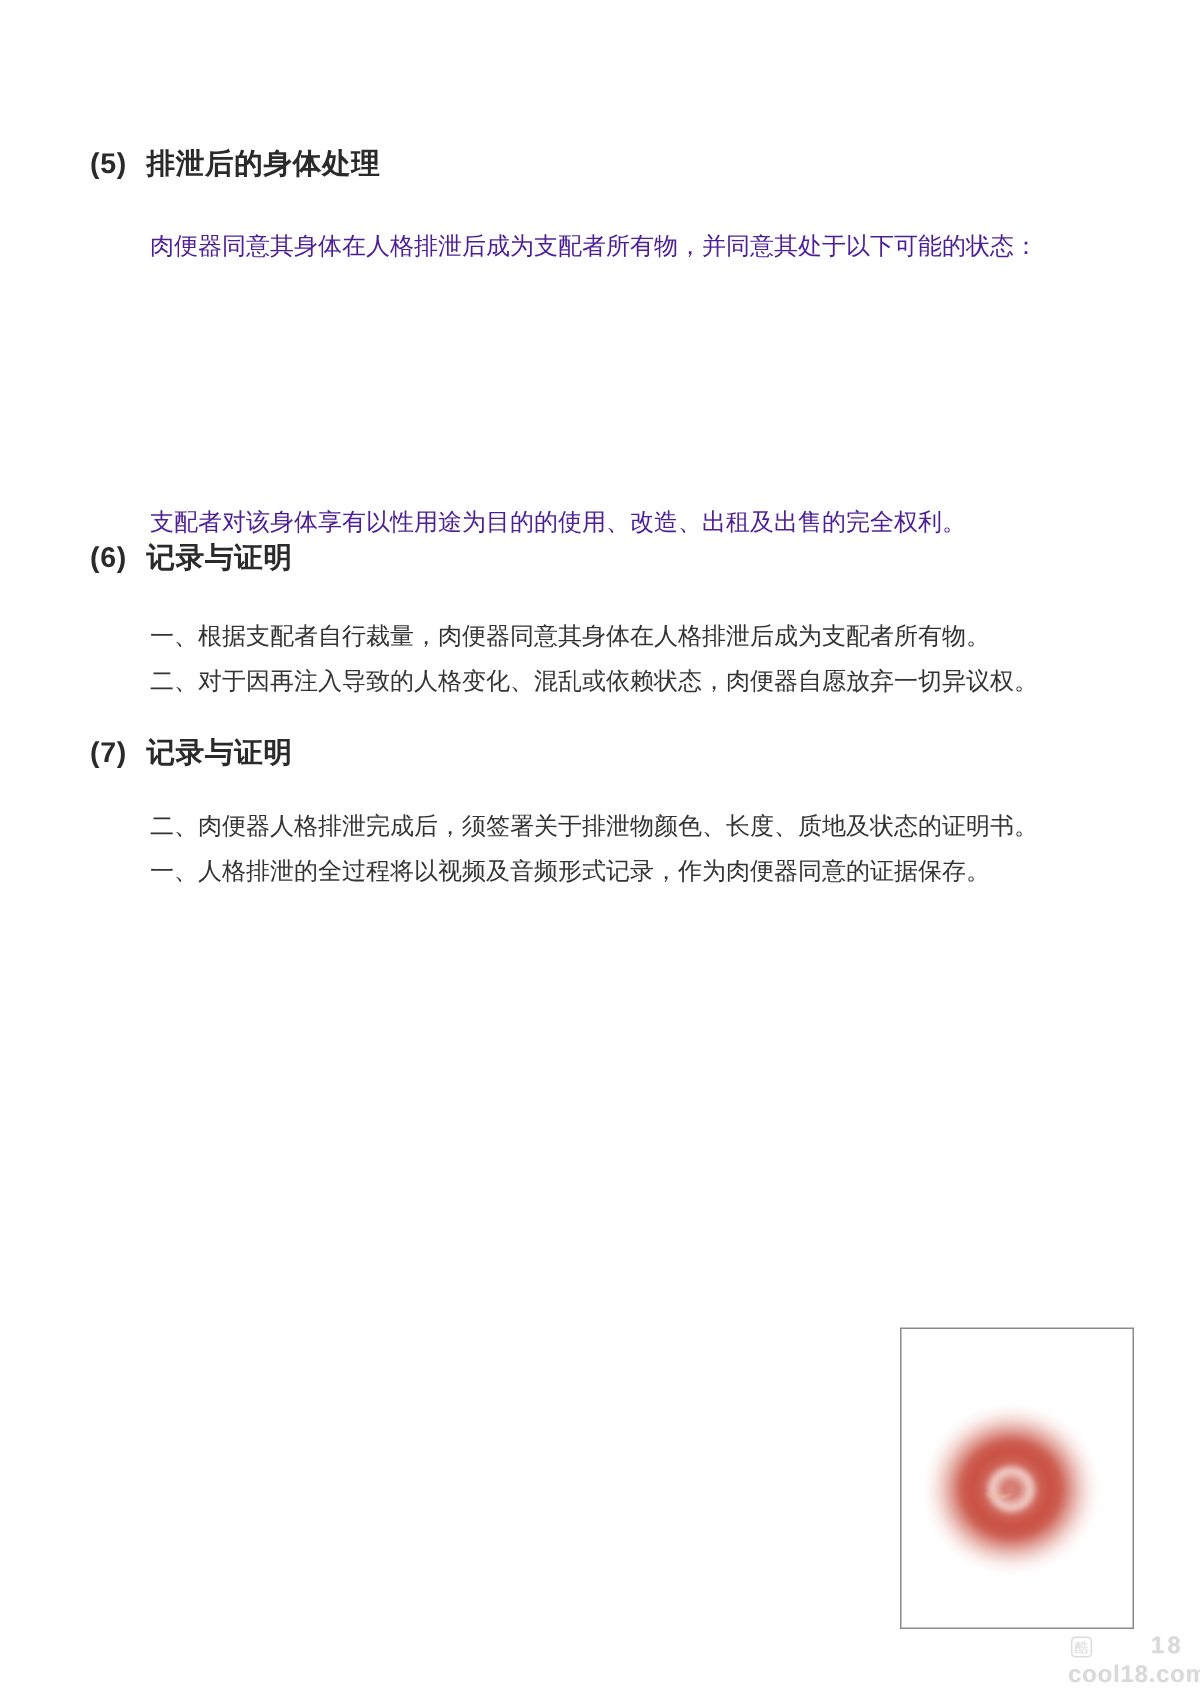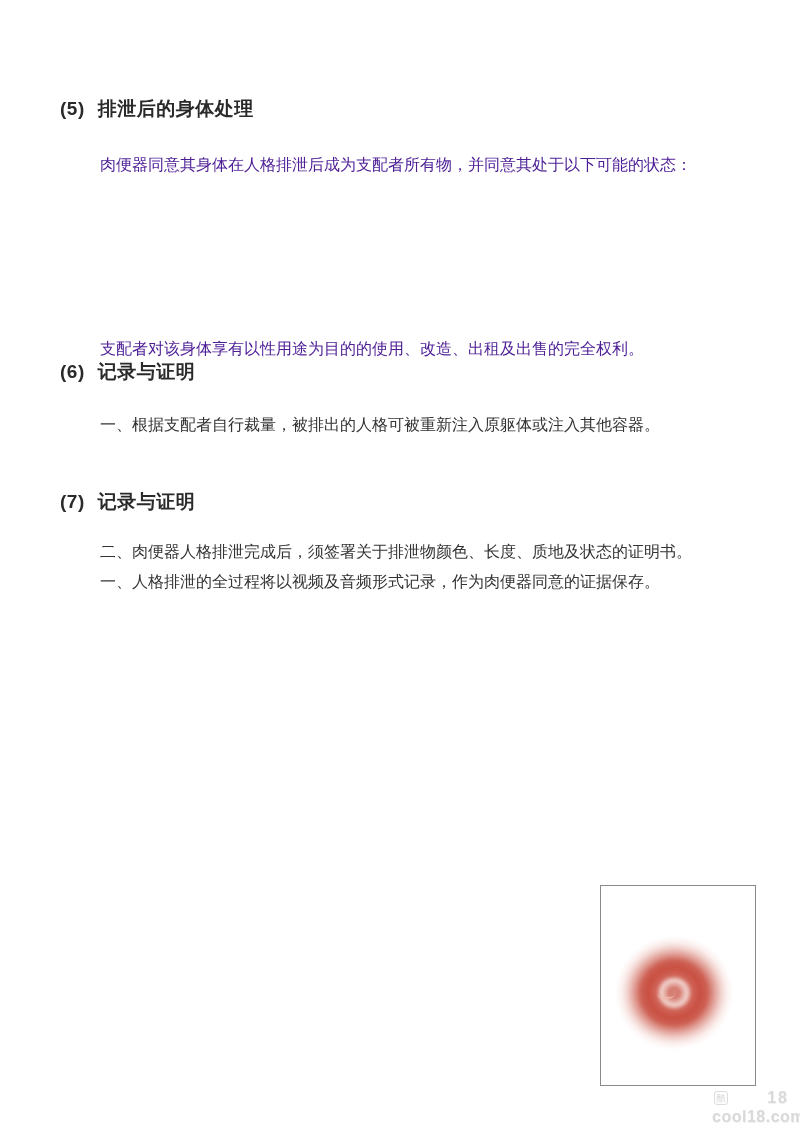--- a/index.html
+++ b/index.html
@@ -149,21 +149,24 @@
 
 
   <div class="body-text" id="sec5-outro">支配者对该身体享有以性用途为目的的使用、改造、出租及出售的完全权利。</div>
 
   <div class="heading" id="sec6-heading">
     <span class="num">(6)</span><span>记录与证明</span>
   </div>
 
   <div class="item-list" id="sec6-items">
     <div class="li">
-      <span>一、</span><span>根据支配者自行裁量，被排出的人格可被重新注入原躯体或注入其他容器。</span>
+      <span>一、</span><span>根据支配者自行裁量，肉便器同意其身体在人格排泄后成为支配者所有物。</span>
+    </div>
+    <div class="li">
+      <span>二、</span><span>对于因再注入导致的人格变化、混乱或依赖状态，肉便器自愿放弃一切异议权。</span>
     </div>
   </div>
 
   <div class="heading" id="sec7-heading">
     <span class="num">(7)</span><span>记录与证明</span>
   </div>
 
   <div class="item-list" id="sec7-items">
     <div class="li">
       <span>二、</span><span>肉便器人格排泄完成后，须签署关于排泄物颜色、长度、质地及状态的证明书。</span>

